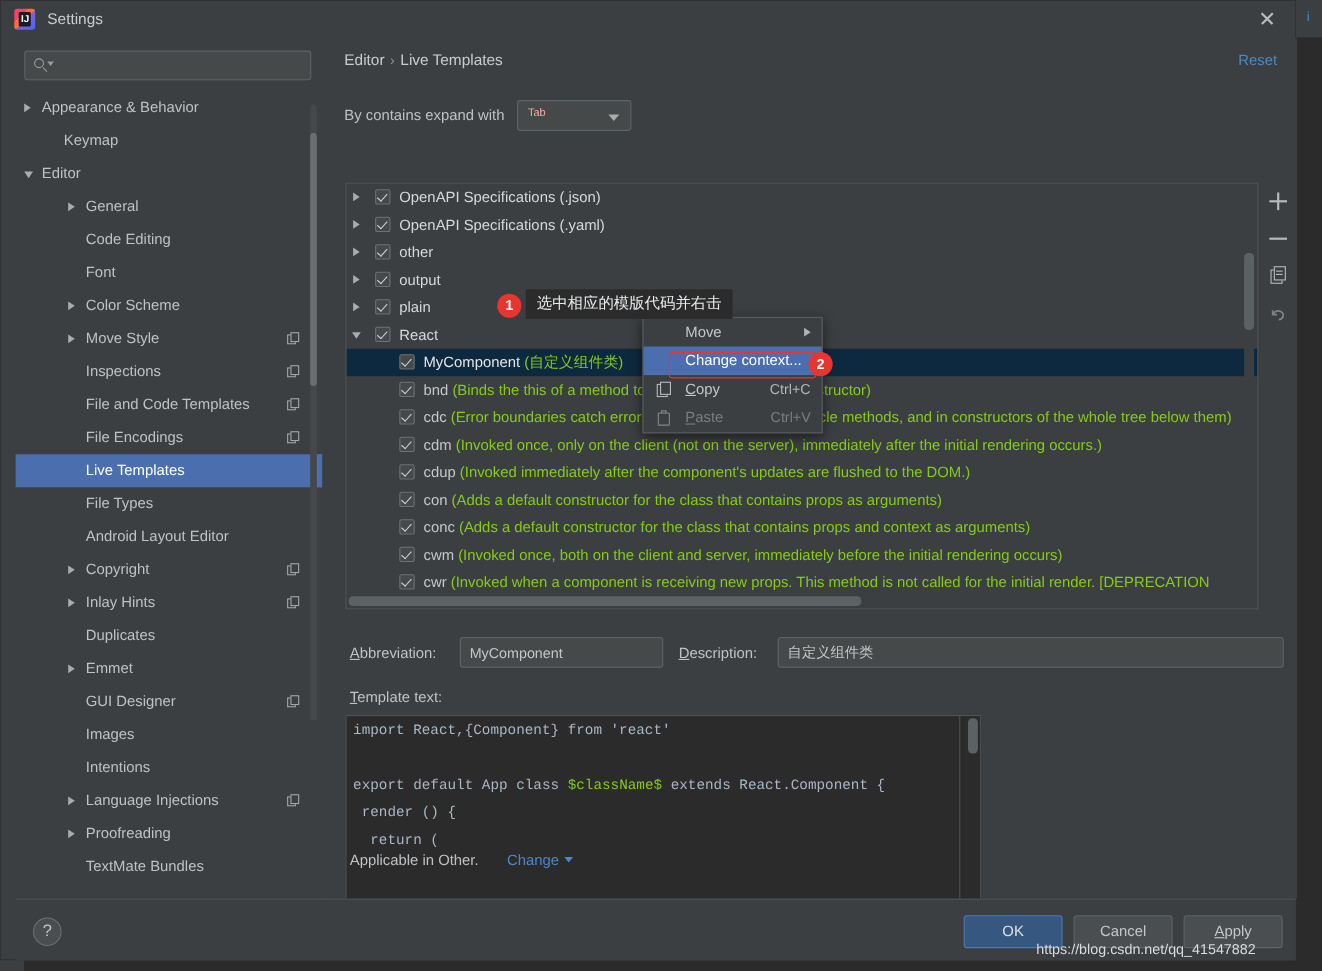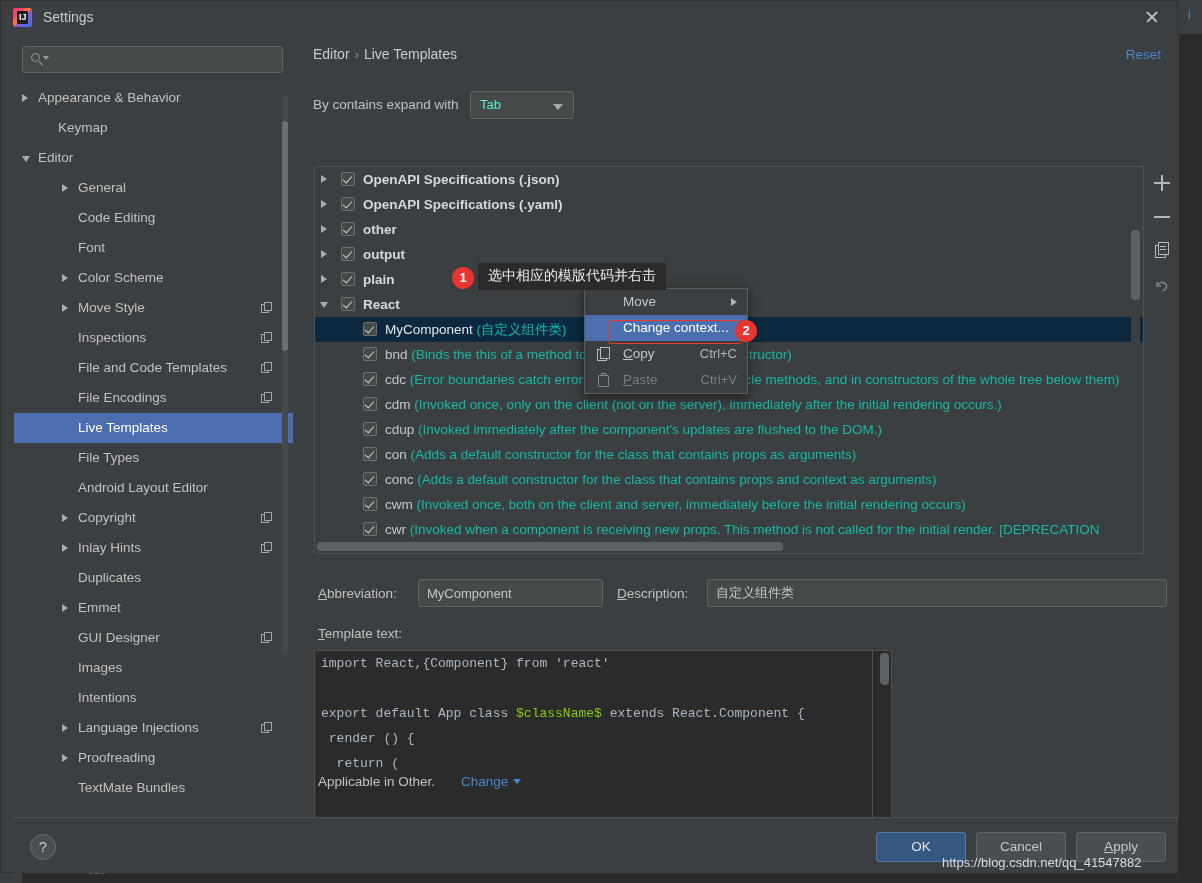--- a/index.html
+++ b/index.html
@@ -93,33 +93,33 @@
   .breadcrumb{position:absolute;left:12px;top:11px;font-size:14px;color:#c9ccce;}
   .breadcrumb .sep{color:#8b8e90;margin:0 5px;font-size:13px;}
   .reset{position:absolute;right:18px;top:12px;font-size:13.5px;color:#4a88c7;cursor:pointer;}
 
   .expandrow{position:absolute;left:12px;top:56px;height:28px;}
   .expandrow .lab{position:absolute;left:0;top:6px;font-size:13.5px;color:#bfc1c3;white-space:nowrap;}
   .combo{
     position:absolute;left:157px;top:0;width:104px;height:28px;background:#45494a;
     border:1px solid #5e6366;border-radius:3px;box-sizing:border-box;cursor:pointer;
   }
-  .combo .val{position:absolute;left:9px;top:5px;font-size:13px;color:#5eead4;}
+  .combo .val{position:absolute;left:9px;top:5px;font-size:10px;color:#fca5a5;}
   .combo .chev{
     position:absolute;right:10px;top:12px;width:0;height:0;
     border-left:5px solid transparent;border-right:5px solid transparent;border-top:6px solid #a9acae;
   }
 
   
   .list-wrap{
     position:absolute;left:13px;top:131px;width:830px;height:388px;
     background:#3c3f41;border:1px solid #4e5254;box-sizing:border-box;overflow:hidden;
   }
   .list-row{position:relative;height:25px;line-height:25px;white-space:nowrap;font-size:13.5px;cursor:default;}
-  .list-row.group{color:#d6d9db;font-weight:bold;text-align:right;}
+  .list-row.group{color:#d6d9db;font-weight:normal;text-align:right;}
   .list-row.item{color:#c4c7c9;}
   .list-row.selected{background:#0d293f;}
   .list-row .arrow{
     position:absolute;left:6px;top:8px;width:0;height:0;
     border-left:6px solid #a9acae;border-top:4.5px solid transparent;border-bottom:4.5px solid transparent;
   }
   .list-row .arrow.down{
     left:5px;top:10px;border-left:4.5px solid transparent;border-right:4.5px solid transparent;
     border-top:6px solid #a9acae;border-bottom:0;
   }
@@ -128,21 +128,21 @@
     border-radius:2px;box-sizing:border-box;
   }
   .cbox.checked:after{
     content:"";position:absolute;left:3.4px;top:0.8px;width:4px;height:8px;
     border:solid #cfd2d4;border-width:0 1.8px 1.8px 0;transform:rotate(42deg);
   }
   .list-row.group .cbox{left:26px;}
   .list-row.item .cbox{left:48px;}
   .list-row.group .txt{position:absolute;left:48px;top:0;}
   .list-row.item .txt{position:absolute;left:70px;top:0;}
-  .desc{color:#14b8a6;font-weight:normal;}
+  .desc{color:#84cc16;font-weight:normal;}
   .abbr{color:#c4c7c9;}
   .list-row.selected .abbr{color:#e3e5e6;}
 
   .list-vscroll-track{position:absolute;right:3px;top:2px;width:9px;height:330px;background:#3c3f41;}
   .list-vscroll{position:absolute;right:3px;top:63px;width:9px;height:70px;background:#5c6164;border-radius:4px;}
   .list-hscroll-track{position:absolute;left:2px;bottom:2px;width:812px;height:9px;background:#3c3f41;}
   .list-hscroll{position:absolute;left:2px;bottom:2px;width:466px;height:9px;background:#5c6164;border-radius:4px;}
 
   
   .list-toolbar{position:absolute;left:844px;top:131px;width:34px;height:388px;}

